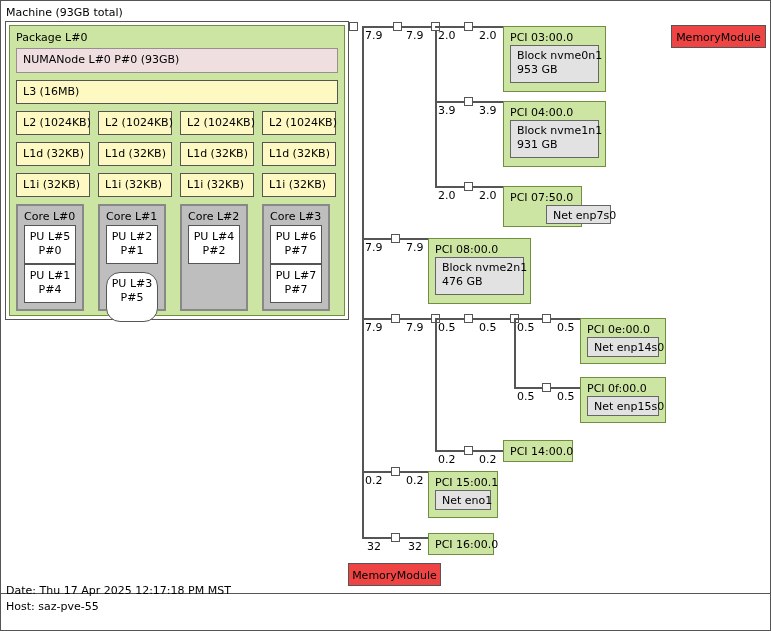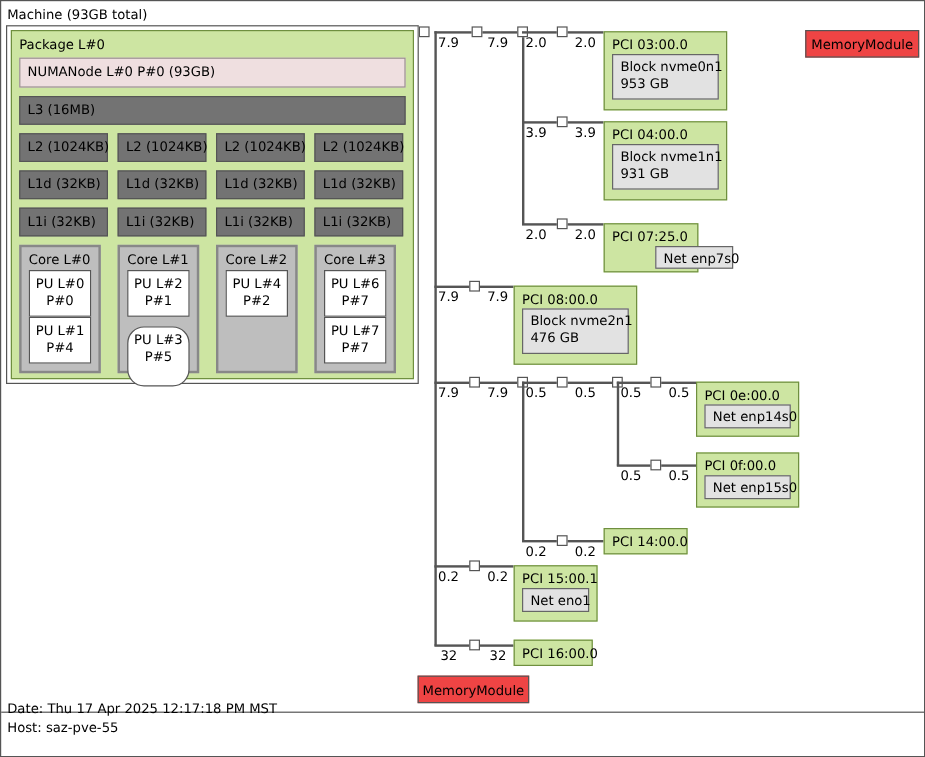--- a/index.html
+++ b/index.html
@@ -33,21 +33,21 @@
     background:#cde5a2;
   }
   .pkg-title{position:absolute;left:7px;top:5px;font-size:11px;white-space:nowrap;}
 
   .numa{
     border:1px solid #9a8f8f;
     background:#efdfe0;
   }
   .cache{
     border:1px solid #555555;
-    background:#737373;
+    background:#fef9c3;
   }
   .core{
     border:2px solid #888888;
     background:#bebebe;
   }
   .core-title{position:absolute;left:6px;top:4px;font-size:11px;white-space:nowrap;}
   .pu{
     border:1px solid #555555;
     background:#ffffff;
   }
@@ -155,21 +155,21 @@
     <span class="boxlabel">L1i (32KB)</span>
   </div>
   <div class="abs cache" style="left:262px;top:173px;width:74px;height:24px;">
     <span class="boxlabel">L1i (32KB)</span>
   </div>
 
   <div class="abs core" style="left:16px;top:204px;width:68px;height:107px;">
     <span class="core-title">Core L#0</span>
   </div>
   <div class="abs pu" style="left:24px;top:225px;width:52px;height:39px;">
-    <span class="pu-label">PU L#0</span>
+    <span class="pu-label">PU L#5</span>
     <span class="pu-label" style="top:18px;">P#0</span>
   </div>
   <div class="abs pu" style="left:24px;top:264px;width:52px;height:39px;">
     <span class="pu-label">PU L#1</span>
     <span class="pu-label" style="top:18px;">P#4</span>
   </div>
 
   <div class="abs core" style="left:98px;top:204px;width:68px;height:107px;">
     <span class="core-title">Core L#1</span>
   </div>
@@ -239,21 +239,21 @@
     <span class="osdev-label">Block nvme1n1</span>
     <span class="osdev-label" style="top:17px;">931 GB</span>
   </div>
 
   <div class="hline" style="left:435px;top:186px;width:68px;"></div>
   <div class="node-sq" style="left:464px;top:182px;"></div>
   <div class="bw" style="left:438px;top:189px;">2.0</div>
   <div class="bw" style="left:479px;top:189px;">2.0</div>
 
   <div class="abs pci" style="left:503px;top:186px;width:79px;height:41px;">
-    <span class="pci-title">PCI 07:25.0</span>
+    <span class="pci-title">PCI 07:50.0</span>
   </div>
   <div class="abs osdev" style="left:510px;top:205px;width:65px;height:19px;margin-left:36px;">
     <span class="osdev-label">Net enp7s0</span>
   </div>
 
   <div class="hline" style="left:362px;top:238px;width:66px;"></div>
   <div class="node-sq" style="left:391px;top:234px;"></div>
   <div class="bw" style="left:365px;top:241px;">7.9</div>
   <div class="bw" style="left:406px;top:241px;">7.9</div>
 

